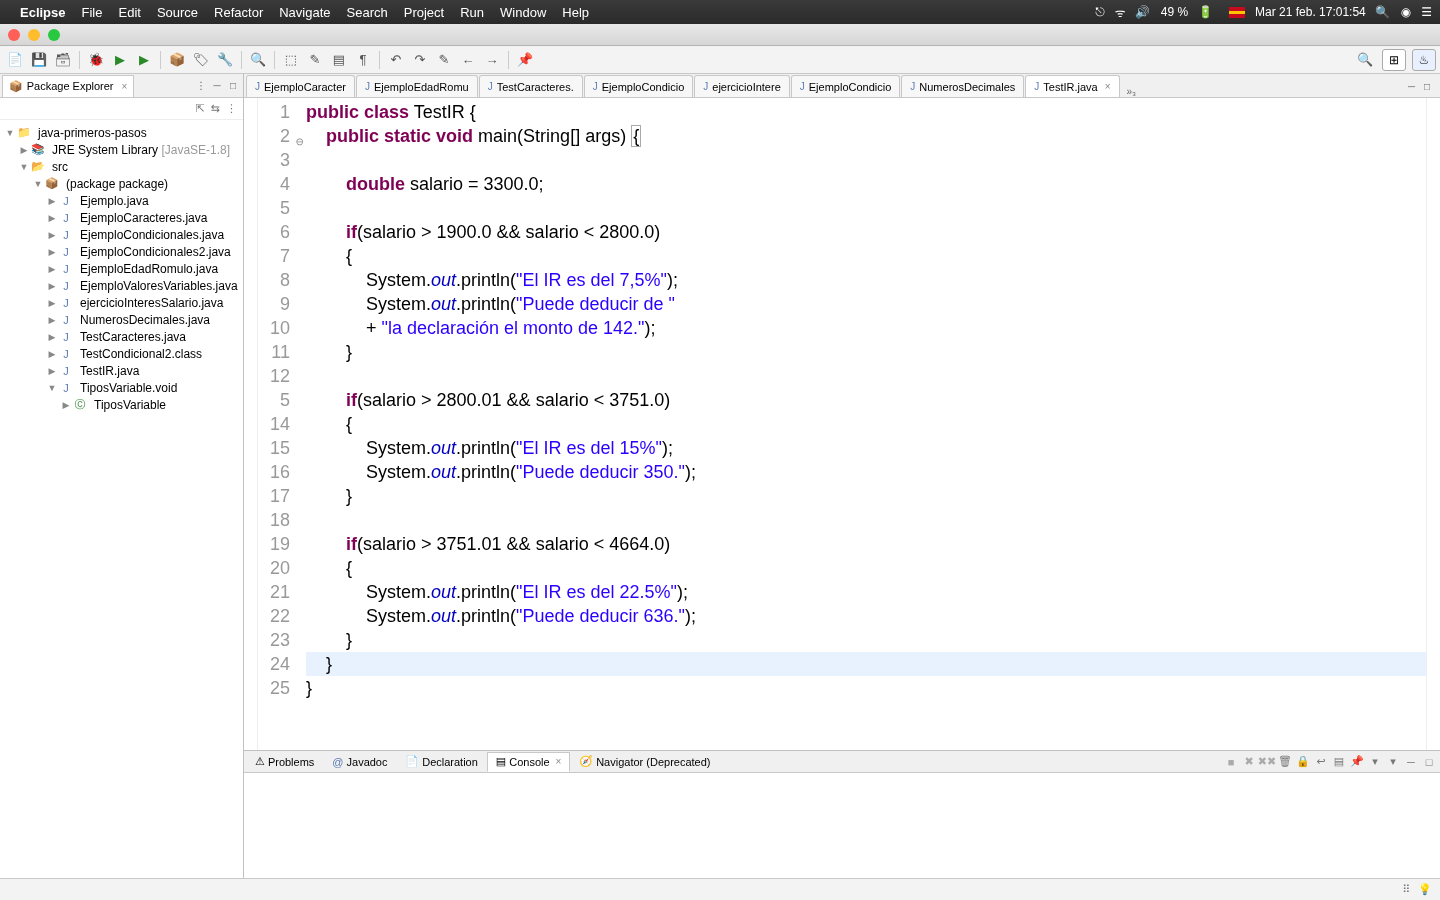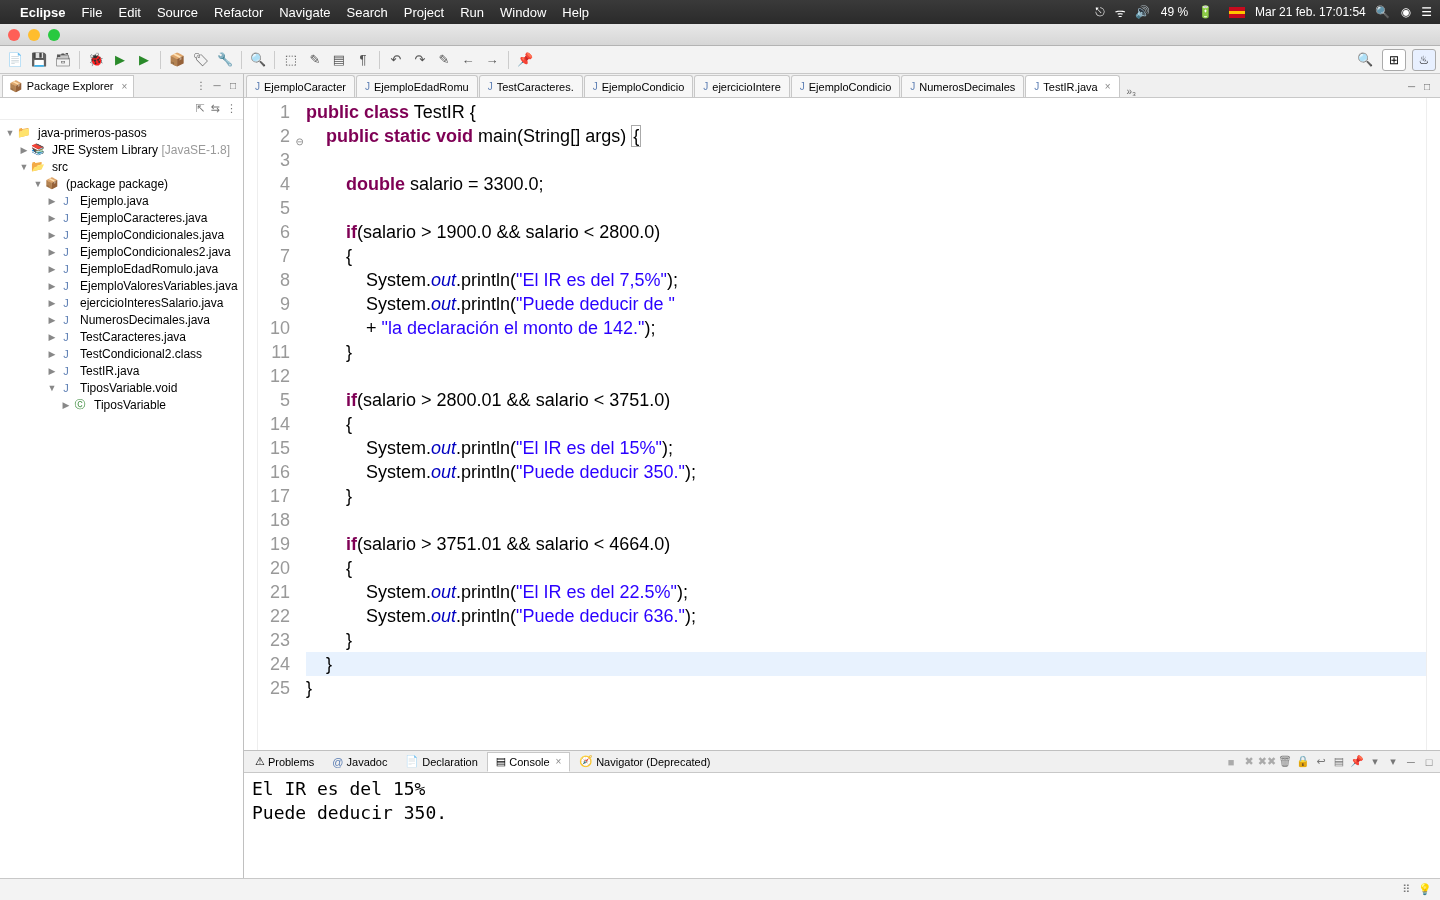--- a/index.html
+++ b/index.html
@@ -375,22 +375,20 @@
         <span class="tb-btn">🗑</span>
         <span class="tb-btn">🔒</span>
         <span class="tb-btn">↩</span>
         <span class="tb-btn">▤</span>
         <span class="tb-btn">📌</span>
         <span class="tb-btn">▾</span>
         <span class="tb-btn">▾</span>
         <span class="tb-btn">─</span>
         <span class="tb-btn">□</span>
       </div>
-      <div class="console-out">El IR es del 15%
-Puede deducir 350.</div>
     </div>
   </div>
 </div>
 
 <div class="statusbar">
   <span>⠿</span>
   <span class="bulb">💡</span>
 </div>
 
 </body></html>

